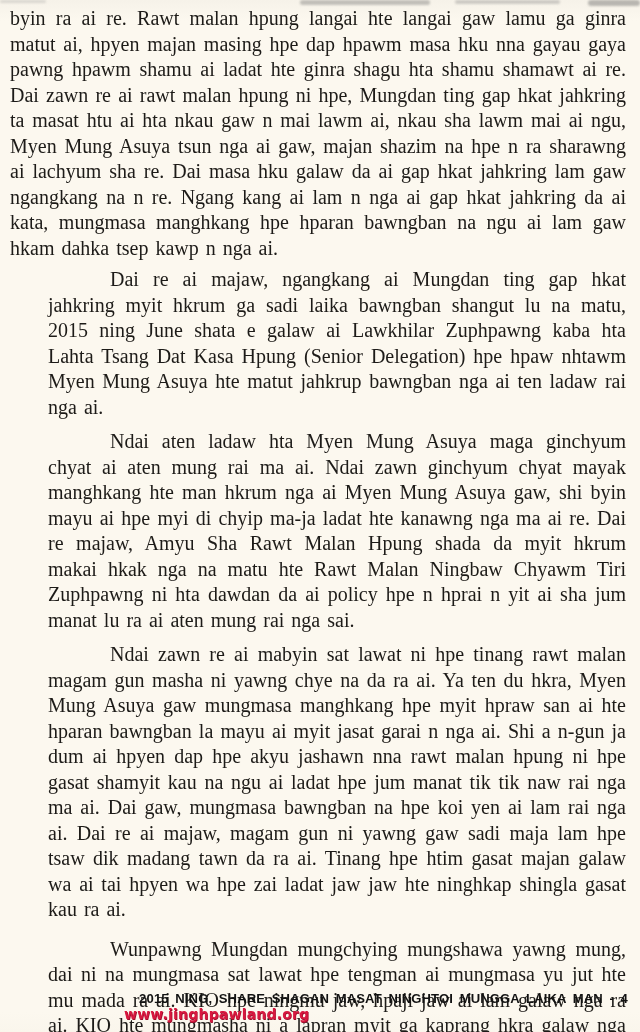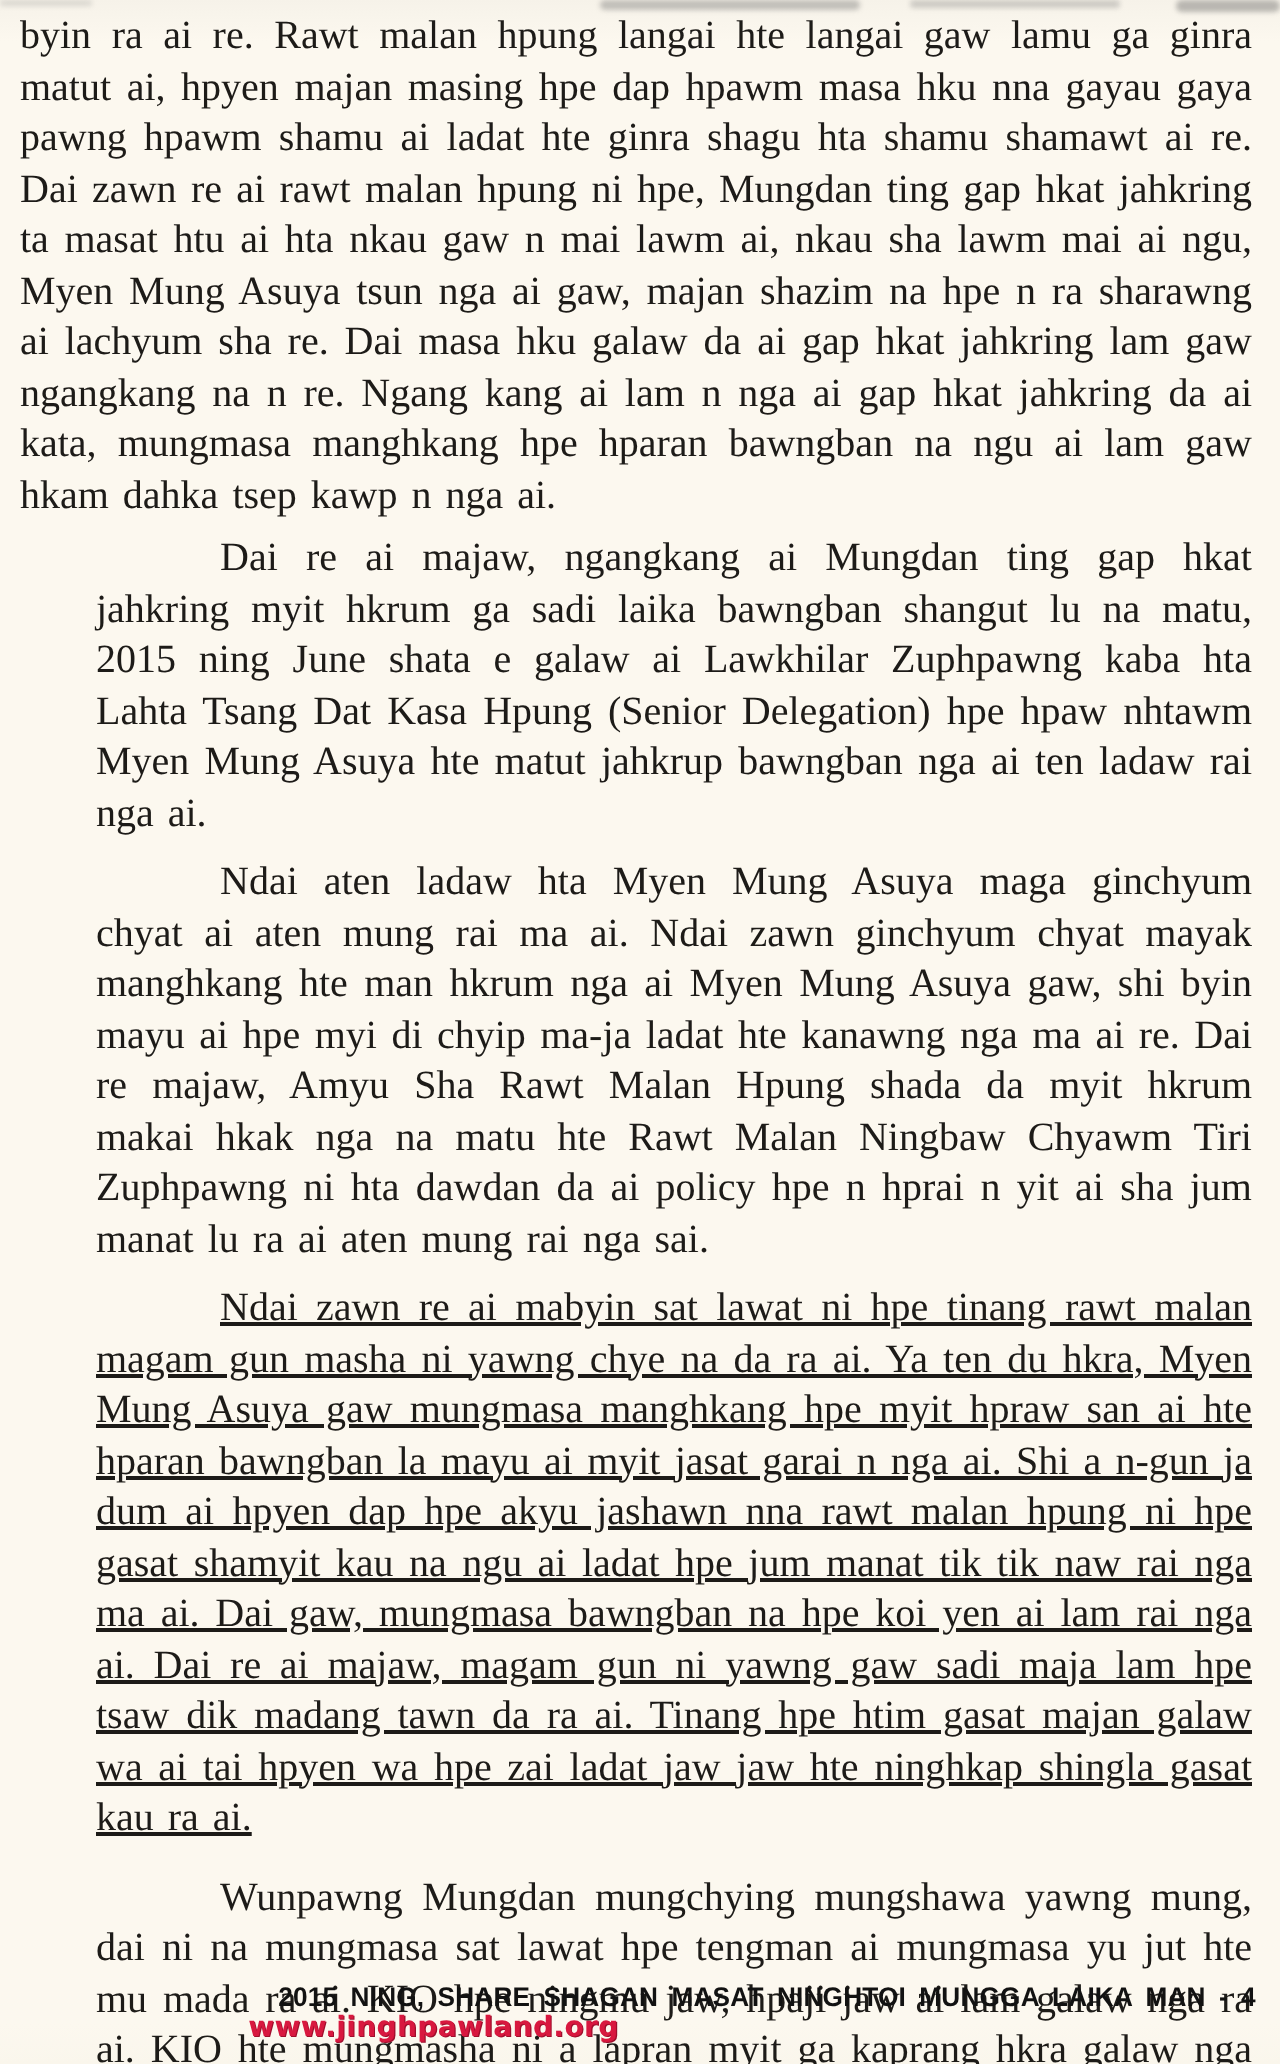--- a/index.html
+++ b/index.html
@@ -30,21 +30,21 @@
   }
   .text-block p {
     margin: 0 0 6px 0;
     word-spacing: 2px;
   }
   .text-block p.indent {
     text-indent: 62px;
     margin-left: 38px;
   }
   .text-block p.gap-md { margin-bottom: 9px; }
-  .text-block p.gap-lg { margin-bottom: 14px; text-decoration: underline; }
+  .text-block p.gap-lg { margin-bottom: 14px; }
   .footer {
     position: absolute;
     right: 12px;
     bottom: 10px;
   }
   .footer-caption {
     font-family: "Liberation Sans", sans-serif;
     font-weight: bold;
     font-size: 13.5px;
     letter-spacing: 0.1px;

